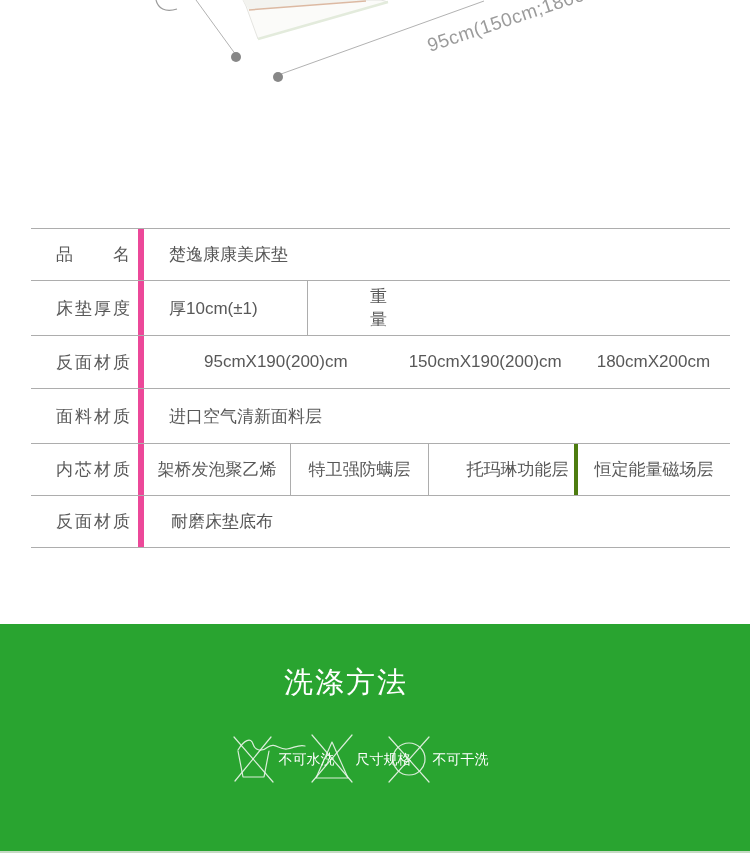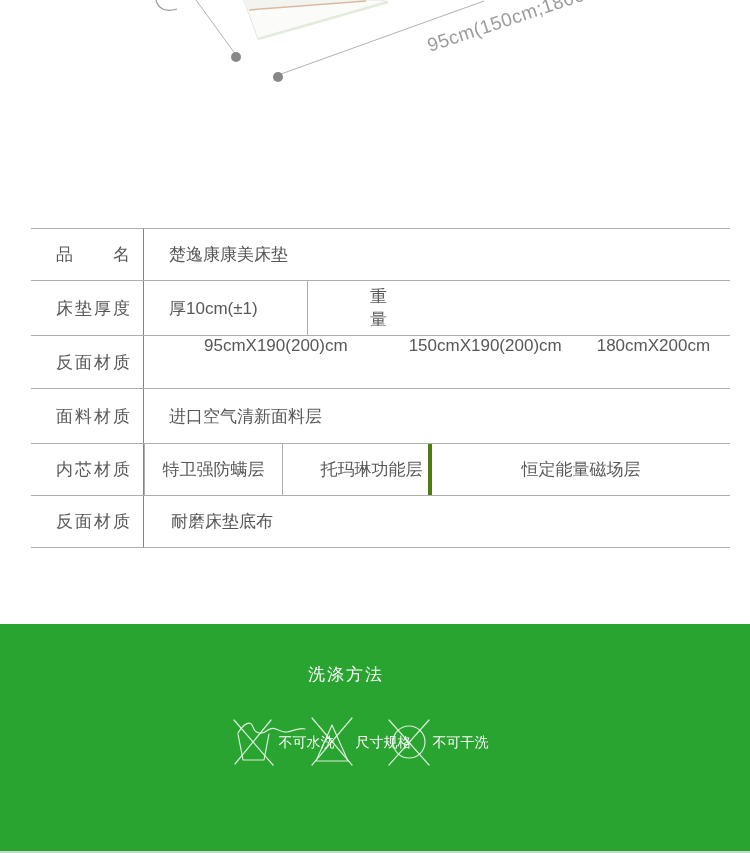--- a/index.html
+++ b/index.html
@@ -7,44 +7,44 @@
         font-family:"Liberation Sans","DejaVu Sans",sans-serif;}
 
   
   .hero{position:absolute;left:0;top:0;}
 
   
   .spec-table{position:absolute;left:31px;top:228px;width:699px;
               border-top:1px solid #adadad;color:#585858;font-size:17px;}
   .t-row{display:flex;align-items:stretch;border-bottom:1px solid #adadad;}
   .h51{height:51px}.h52{height:52px}.h54{height:54px}
-  .t-label{width:113px;flex:0 0 113px;border-right:1px solid #ec4899;box-sizing:border-box;
+  .t-label{width:113px;flex:0 0 113px;border-right:6px solid #ec4899;box-sizing:border-box;
            display:flex;align-items:center;}
   .t-label span{display:block;width:74px;margin-left:25px;
                 text-align:justify;text-align-last:justify;}
   .t-cells{flex:1;display:flex;align-items:stretch;min-width:0;}
   .cell{display:flex;align-items:center;box-sizing:border-box;}
   .pl25{padding-left:25px}.pl27{padding-left:27px}
   .cell-thick{flex:0 0 163px;width:163px;}
   .cell-weight{flex:1;border-left:1px solid #adadad;}
   .cell-weight span{display:block;width:50px;margin-left:62px;
                     text-align:justify;text-align-last:justify;}
-  .sizes{}
+  .sizes{align-items:center;}
   .sz1{margin-left:60px;white-space:nowrap;}
   .sz2{margin-left:61px;white-space:nowrap;}
   .sz3{margin-left:35px;white-space:nowrap;}
   .core1{flex:0 0 146px;justify-content:center;}
   .core2{flex:0 0 138px;border-left:1px solid #adadad;justify-content:center;}
   .core3{flex:0 0 146px;border-left:1px solid #adadad;justify-content:center;padding-left:32px;}
   .core4{flex:1;border-left:4px solid #4d7c0f;justify-content:center;}
 
   
   .wash{position:absolute;left:0;top:624px;width:750px;height:227px;background:#29a430;}
   .wash-inner{width:692px;}
-  .wash-title{padding-top:39px;text-align:center;color:#ffffff;font-size:17px;
+  .wash-title{padding-top:39px;text-align:center;color:#ffffff;font-size:29px;
               letter-spacing:2px;font-family:Liberation Mono, monospace;}
   .wash-items{margin-top:29px;display:flex;justify-content:center;}
   .wash-item{width:77px;display:flex;flex-direction:row;align-items:center;}
   .wash-item svg{overflow:visible;display:block;}
   .wash-icon line,.wash-icon path,.wash-icon polygon,.wash-icon polyline,.wash-icon circle{
       stroke:#e9f4e8;stroke-width:1.2;fill:none;stroke-linecap:round;stroke-linejoin:round;
       opacity:.92;}
   .wash-label{margin-top:4px;color:#ffffff;font-size:14px;white-space:nowrap;}
 
   .bottom-strip{position:absolute;left:0;top:851px;width:750px;height:2px;background:#c6d9c4;}
@@ -121,20 +121,21 @@
       <div class="t-cells">
         <div class="cell pl25">进口空气清新面料层</div>
       </div>
     </div>
 
     <div class="t-row h51">
       <div class="t-label">
         <span>内芯材质</span>
       </div>
       <div class="t-cells">
+        <div class="cell core1">架桥发泡聚乙烯</div>
         <div class="cell core2">特卫强防螨层</div>
         <div class="cell core3">托玛琳功能层</div>
         <div class="cell core4">恒定能量磁场层</div>
       </div>
     </div>
 
     <div class="t-row h51">
       <div class="t-label">
         <span>反面材质</span>
       </div>

